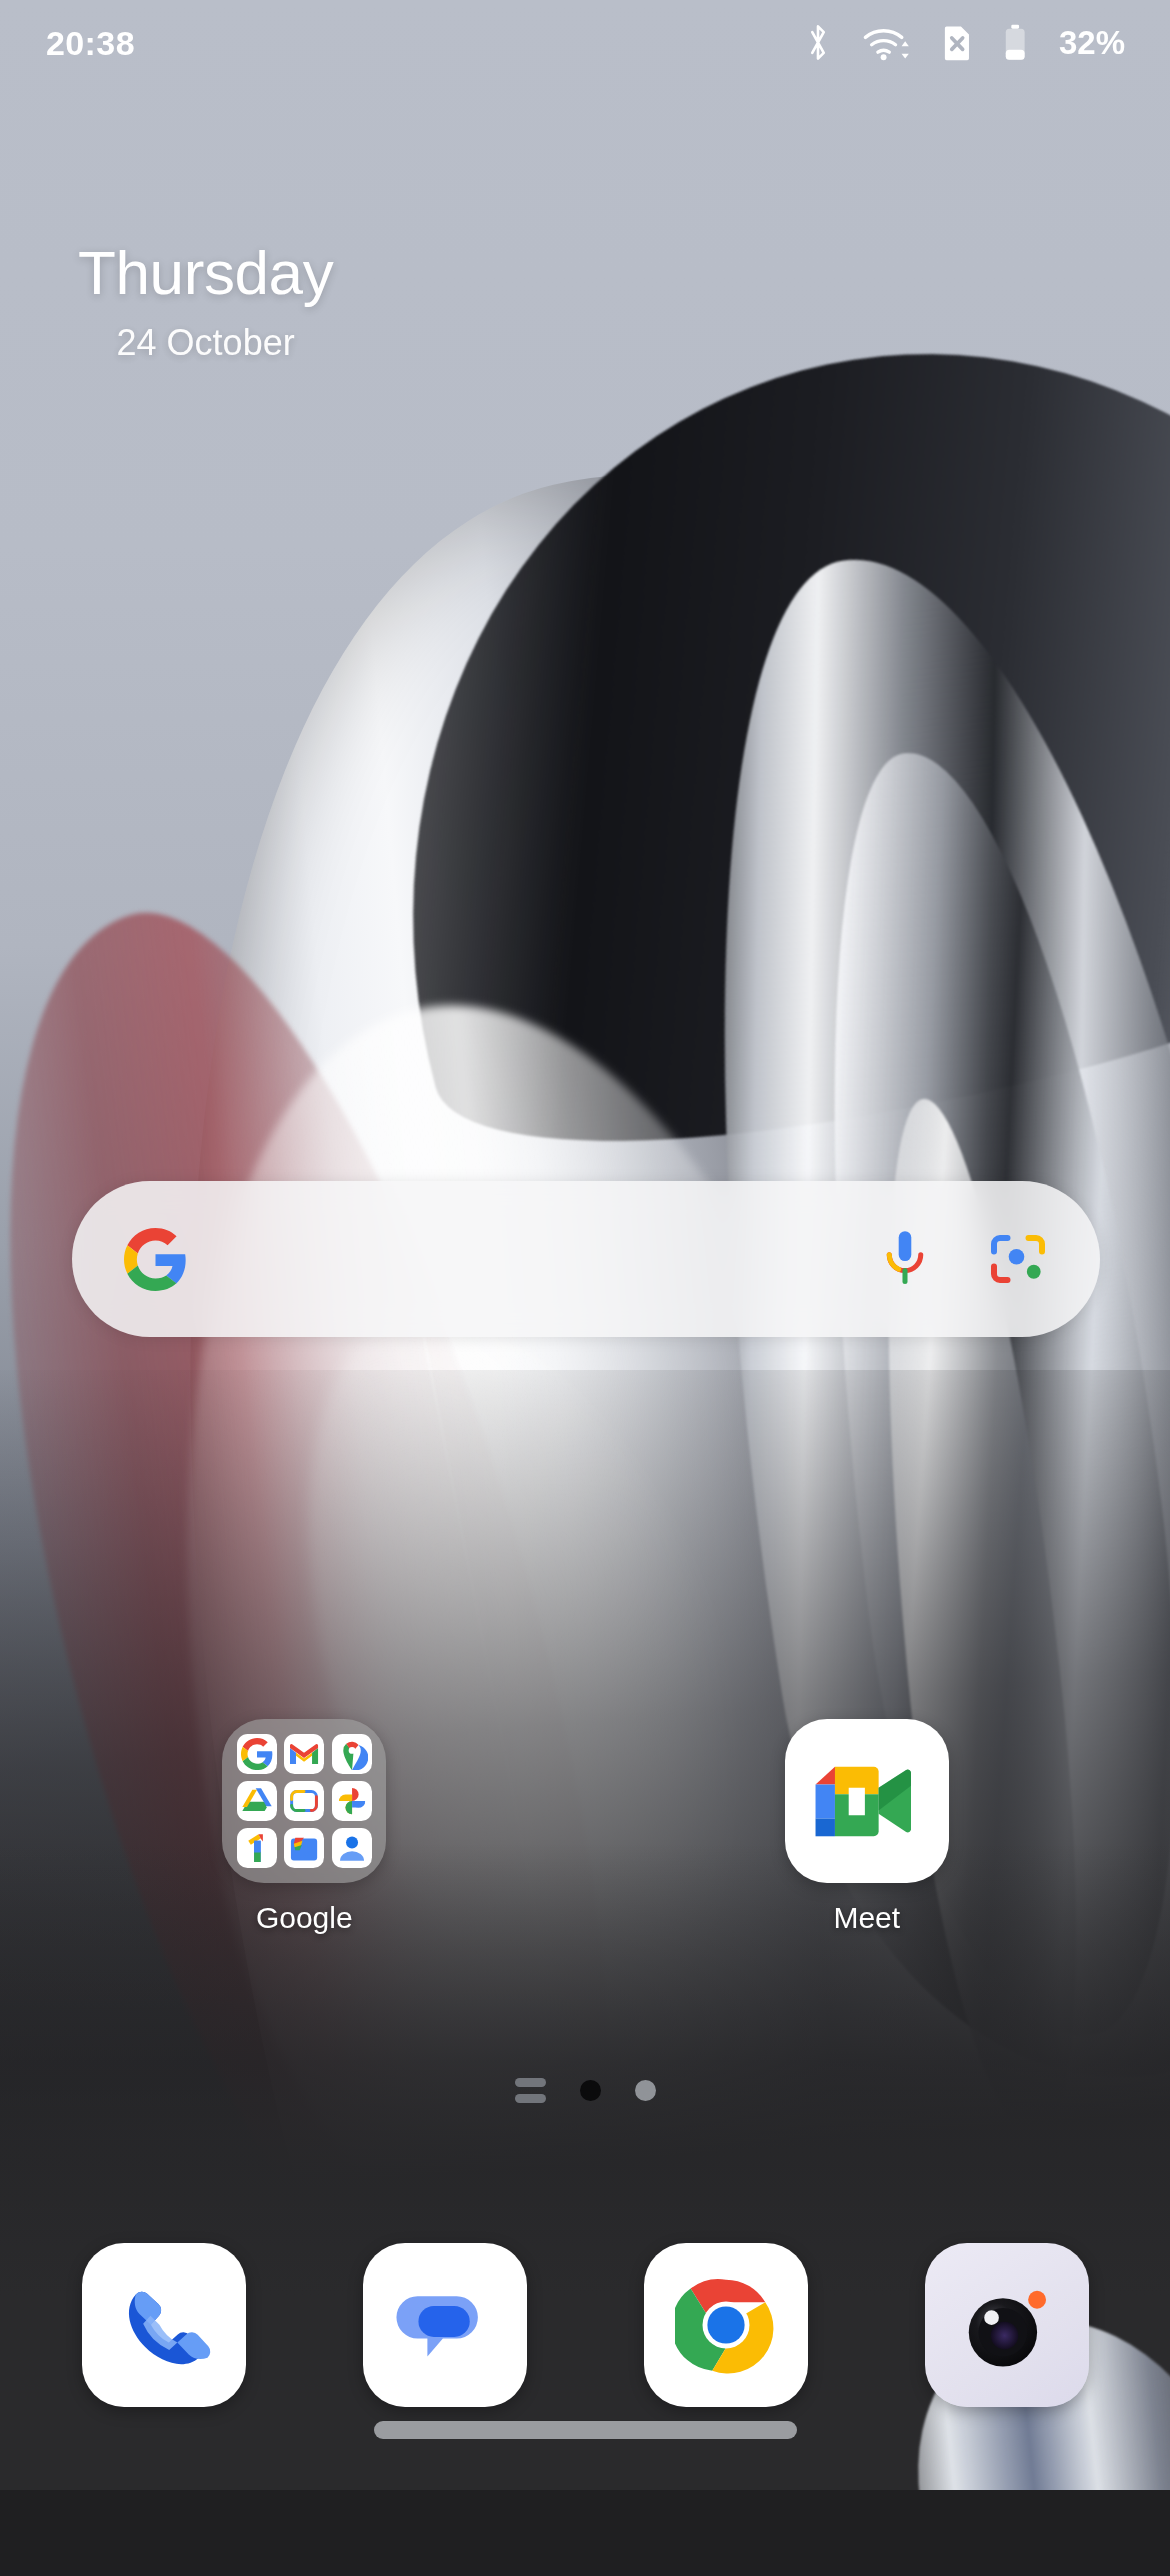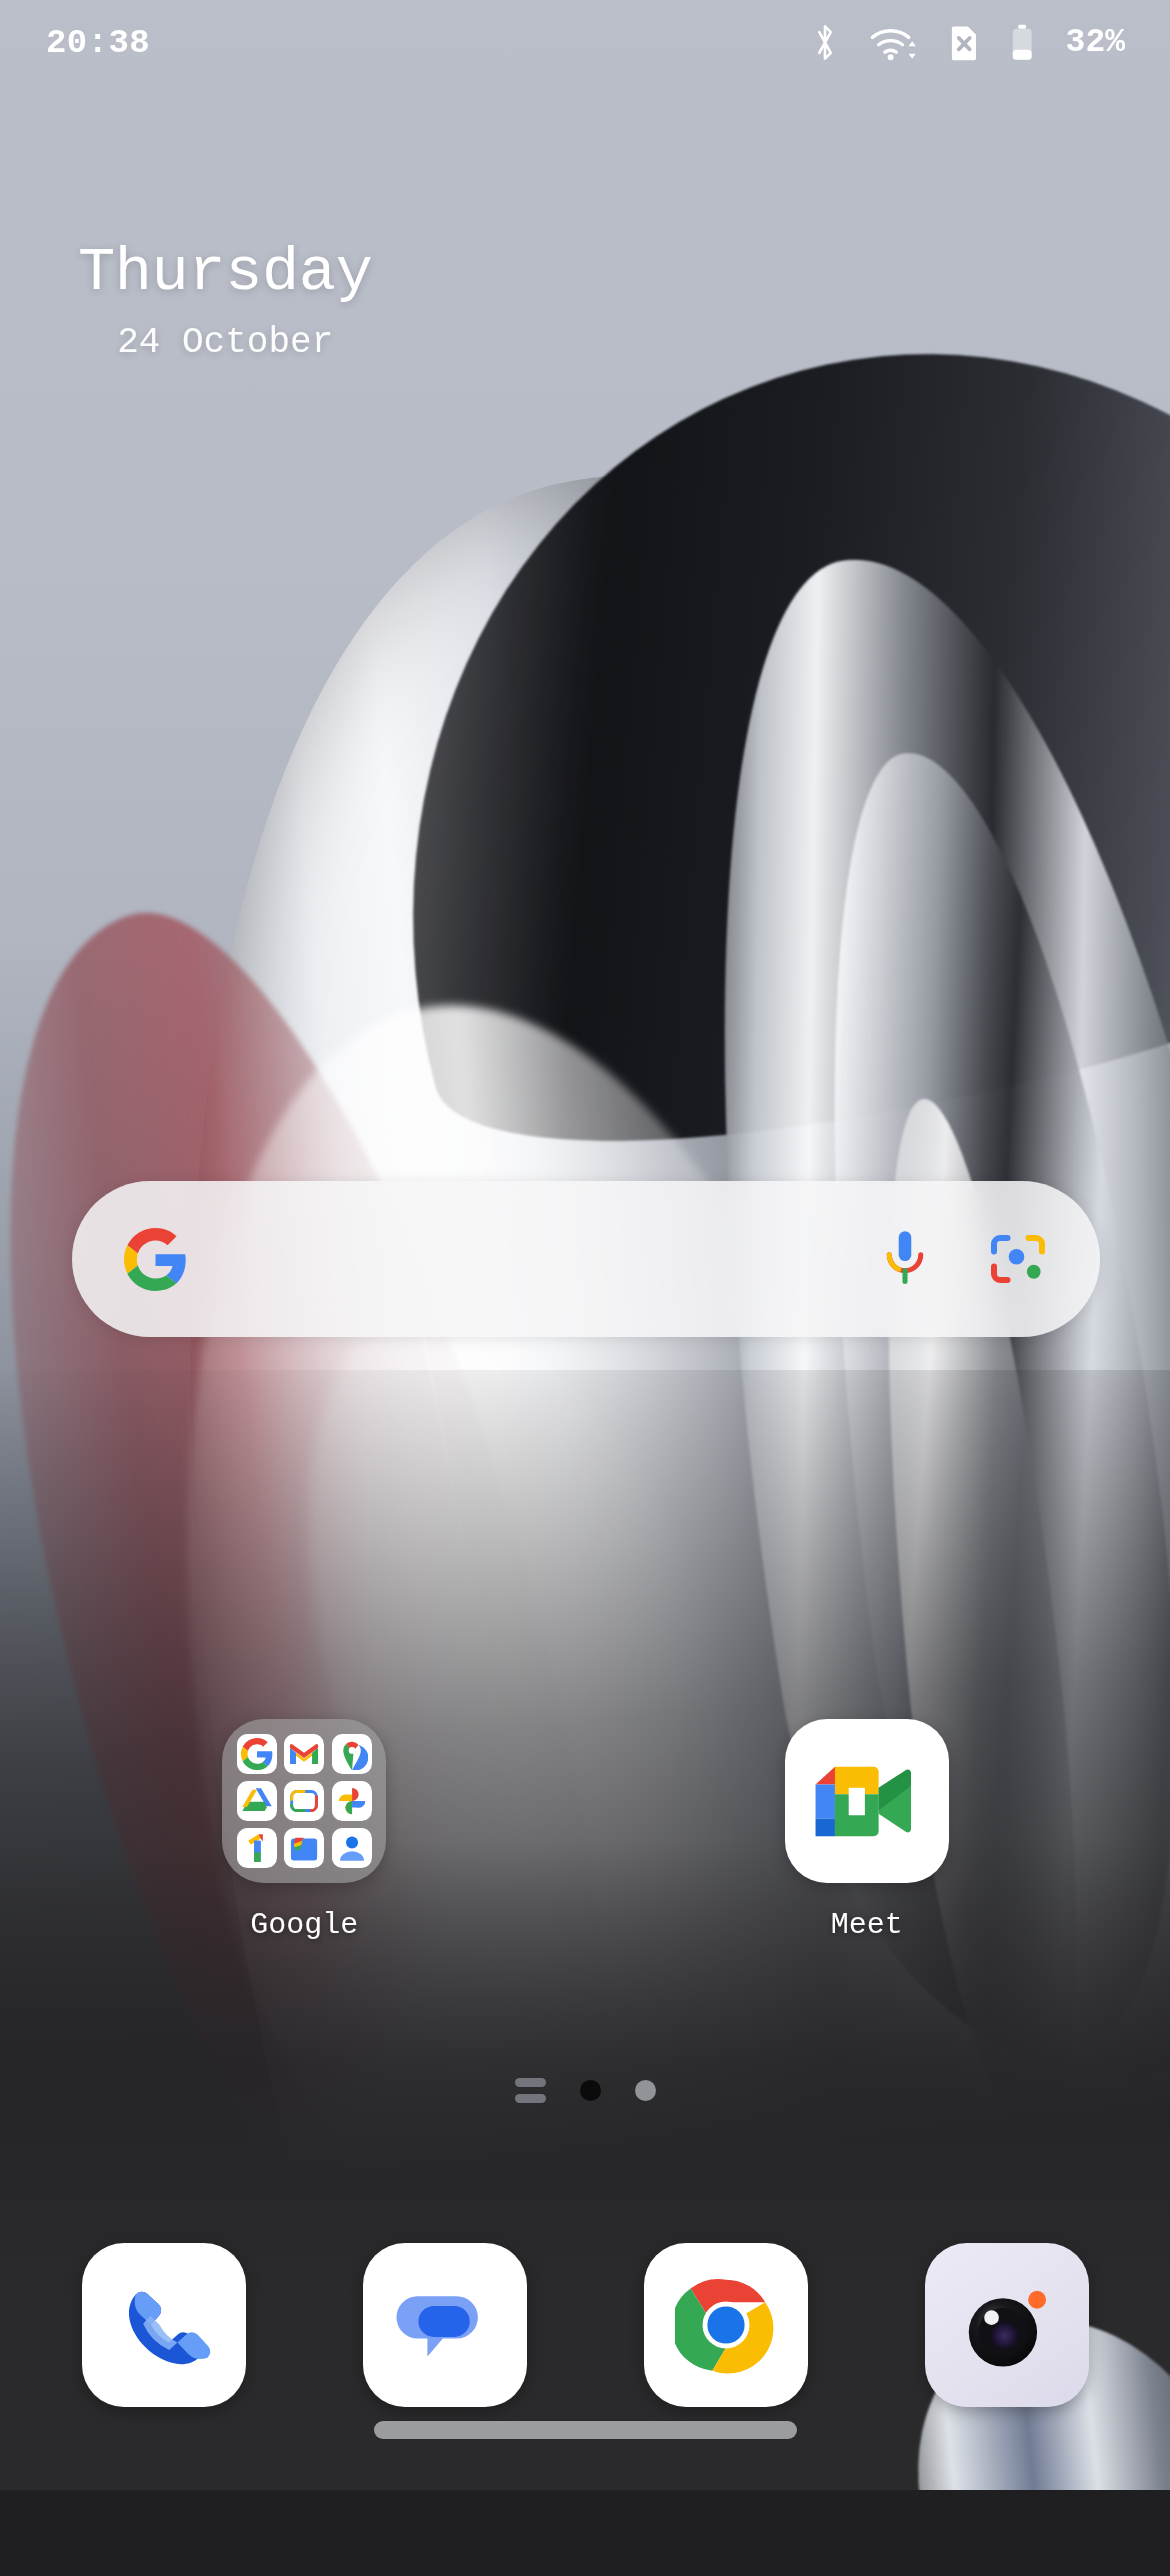--- a/index.html
+++ b/index.html
@@ -7,21 +7,20 @@
     width:1171px; height:2576px;
     background:#1f1f21;
     font-family:"Liberation Sans", sans-serif;
     overflow:hidden;
   }
   #screen {
     position:relative;
     width:1171px; height:2490px;
     overflow:hidden;
     background:#0369a1;
-    font-family:Liberation Mono, monospace;
   }
 
   
   .wp { position:absolute; inset:0; overflow:hidden; }
   .wp-sky {
     position:absolute; inset:0;
     background:
       linear-gradient(180deg,
         #b9bec9 0%,
         #b7bcc7 22%,
@@ -261,21 +260,21 @@
     display:flex; flex-direction:column; align-items:center;
   }
   .app-ico {
     width:164px; height:164px;
     border-radius:42px;
     position:relative;
     overflow:hidden;
     box-shadow:0 4.9px 14.6px rgba(0,0,0,.22);
   }
   .app-label {
-    margin-top:25px;
+    margin-top:18px;
     font-size:30px; color:#fff; font-weight:400;
     text-shadow:0 1.6px 6.5px rgba(0,0,0,.45);
     white-space:nowrap;
   }
 
   
   .folder {
     background:rgba(160,160,160,.62);
     backdrop-filter:blur(6.5px);
     display:grid; grid-template-columns:repeat(3,1fr); grid-template-rows:repeat(3,1fr);

